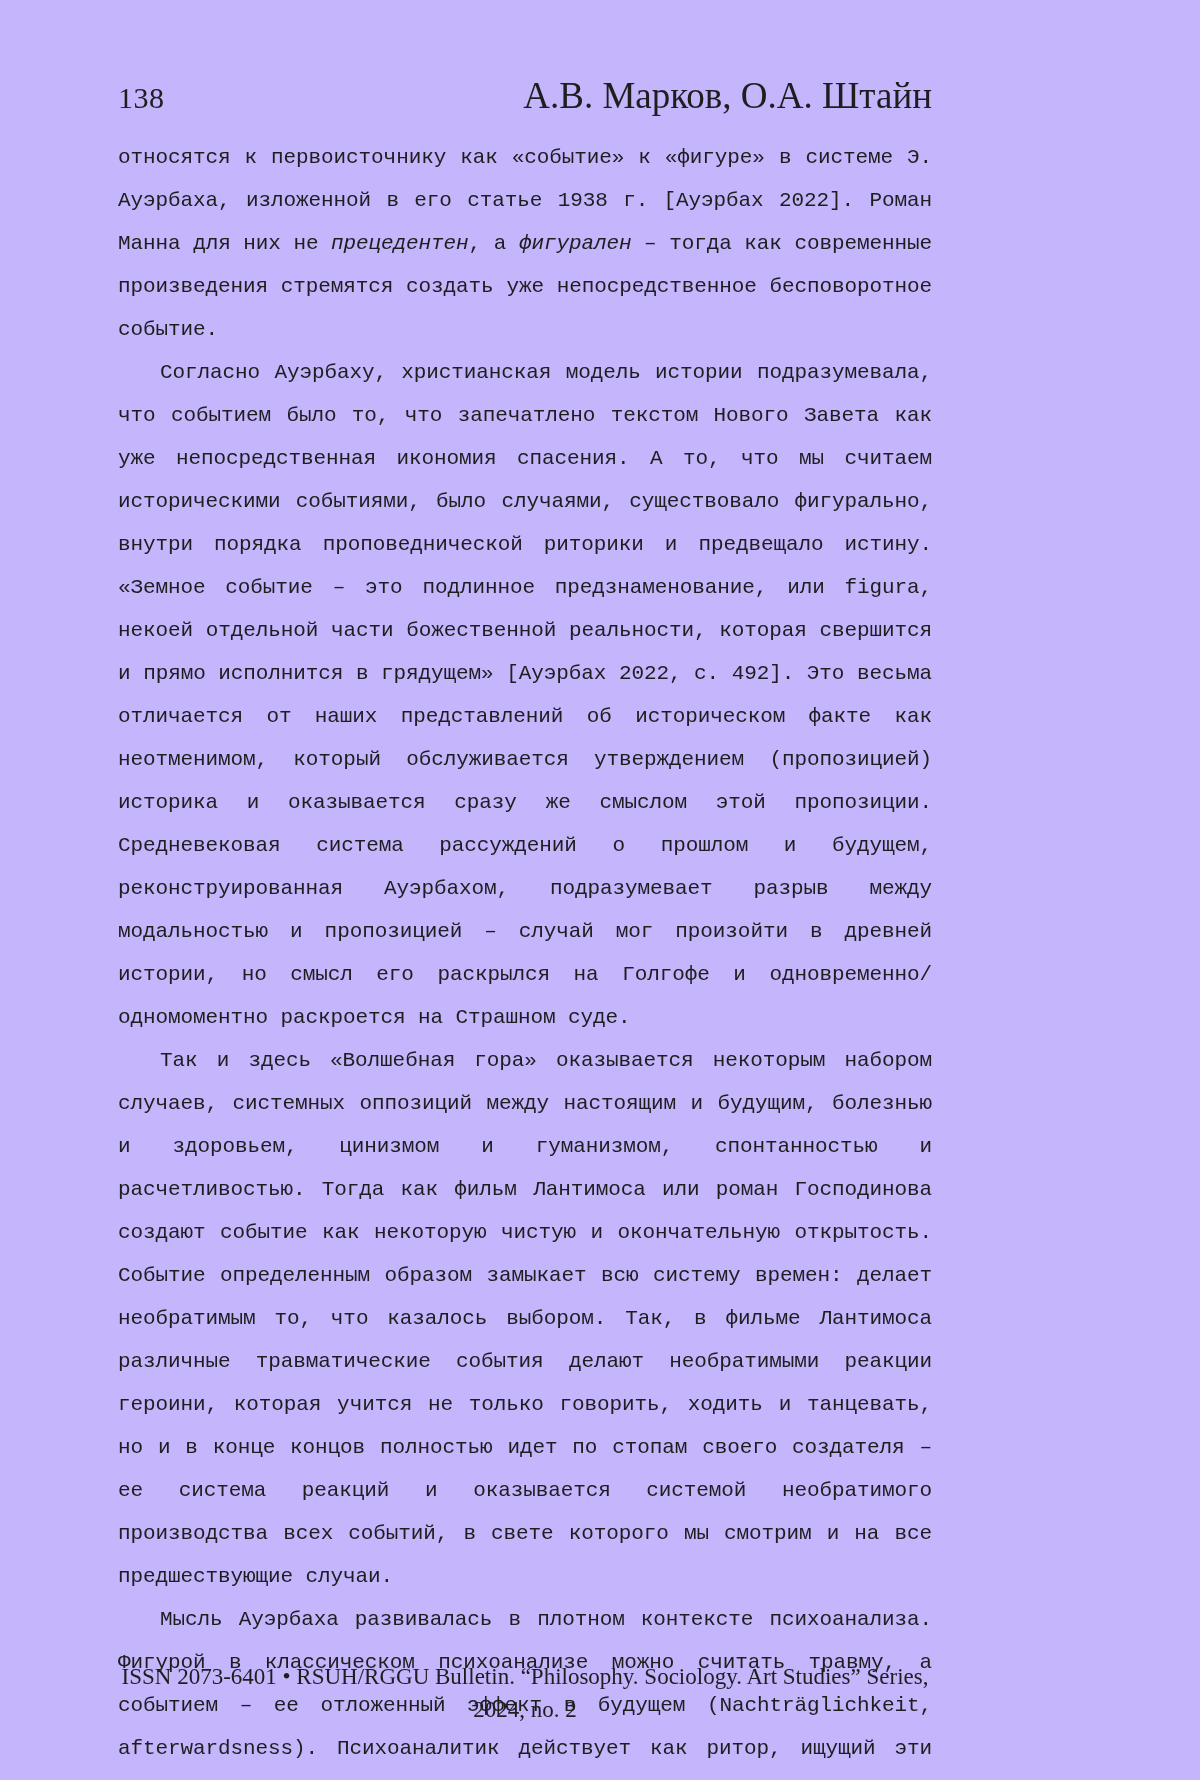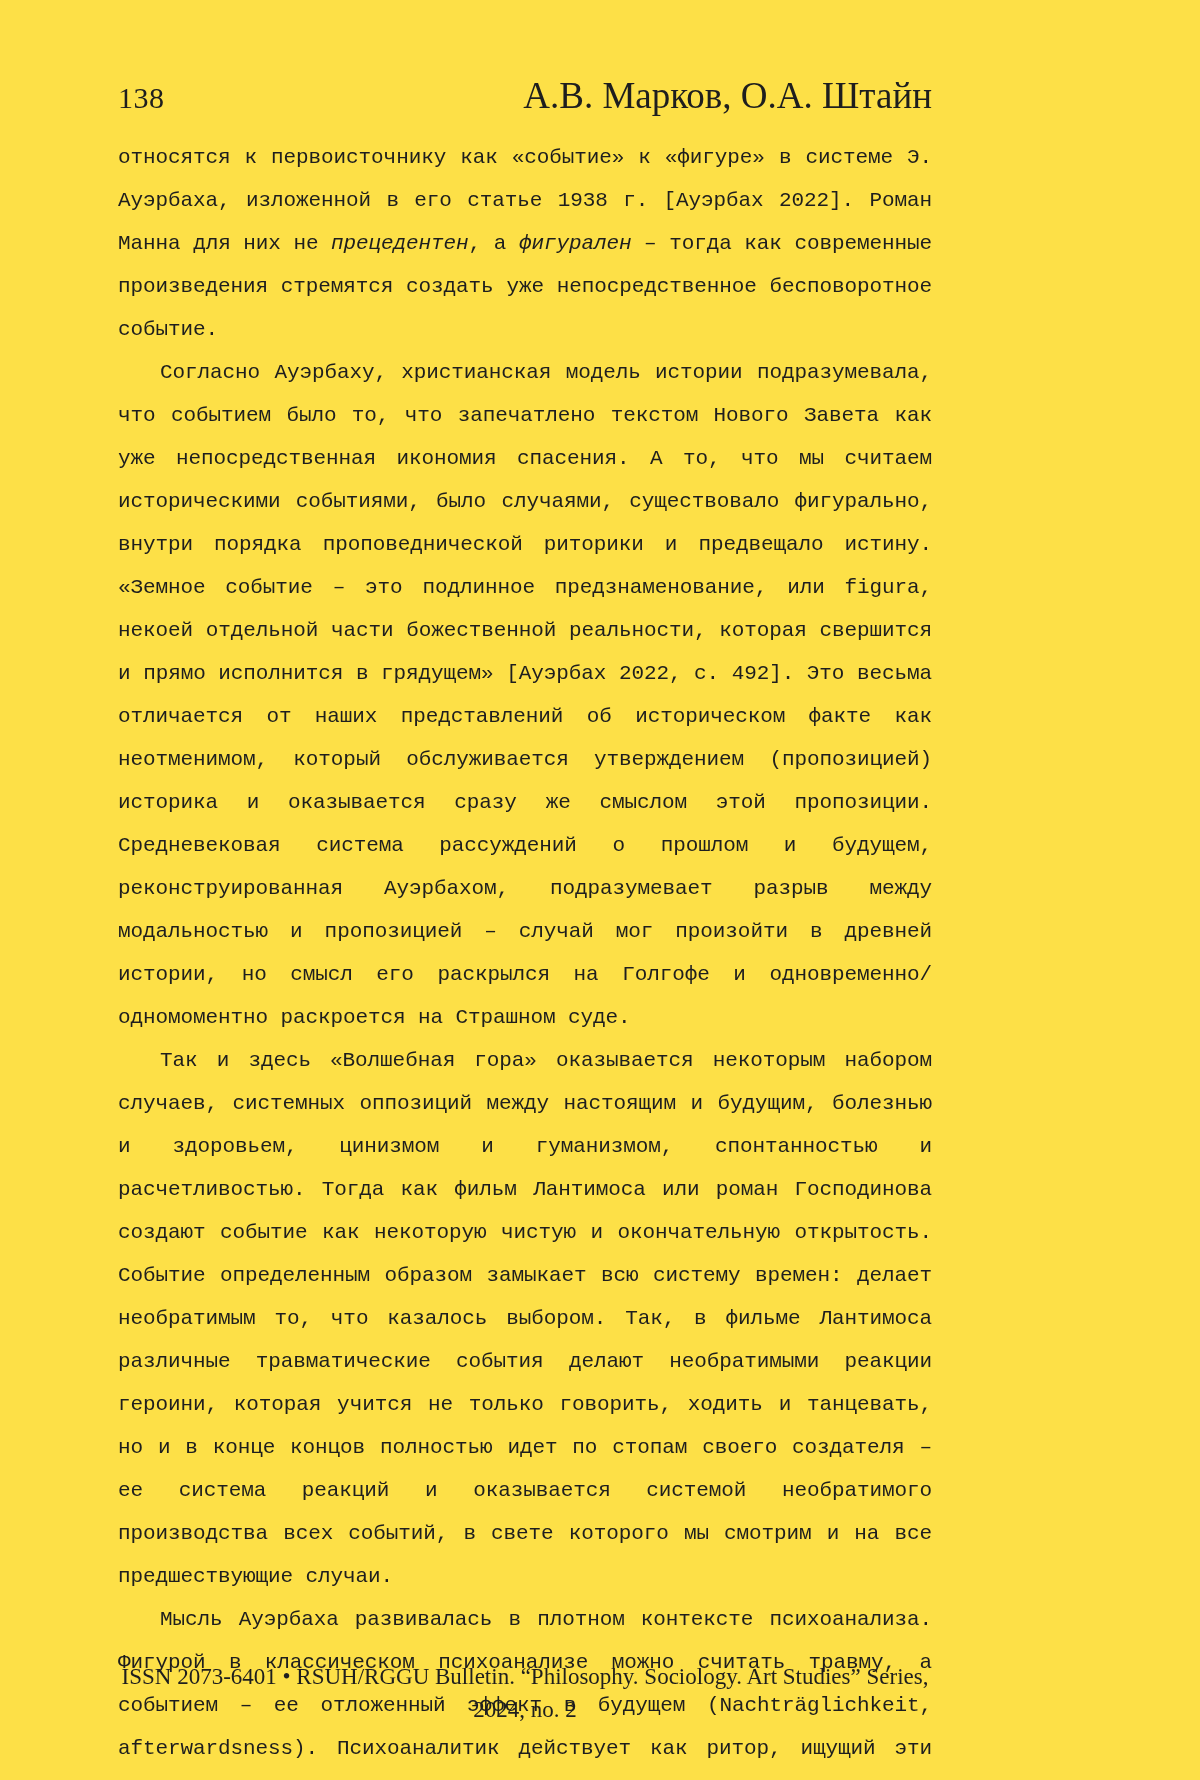--- a/index.html
+++ b/index.html
@@ -4,21 +4,21 @@
 <style>
   html, body {
     margin: 0;
     padding: 0;
     background: #ffffff;
   }
   .page {
     position: relative;
     width: 1200px;
     height: 1780px;
-    background: #fde047;
+    background: #c4b5fd;
     font-family: "Liberation Serif", "DejaVu Serif", serif;
     color: #1e1e1e;
     overflow: hidden;
   }
   .running-header {
     position: absolute;
     top: 74px;
     left: 118px;
     width: 814px;
     display: flex;

